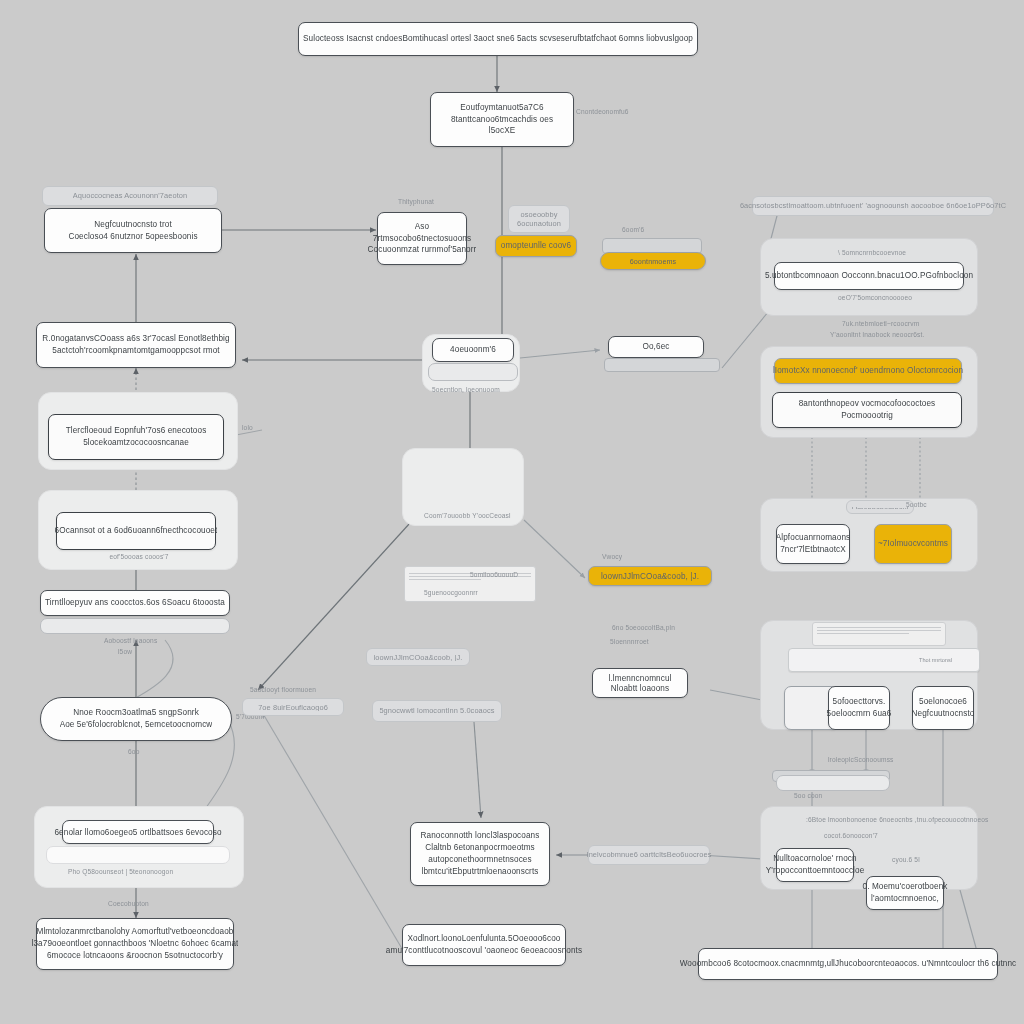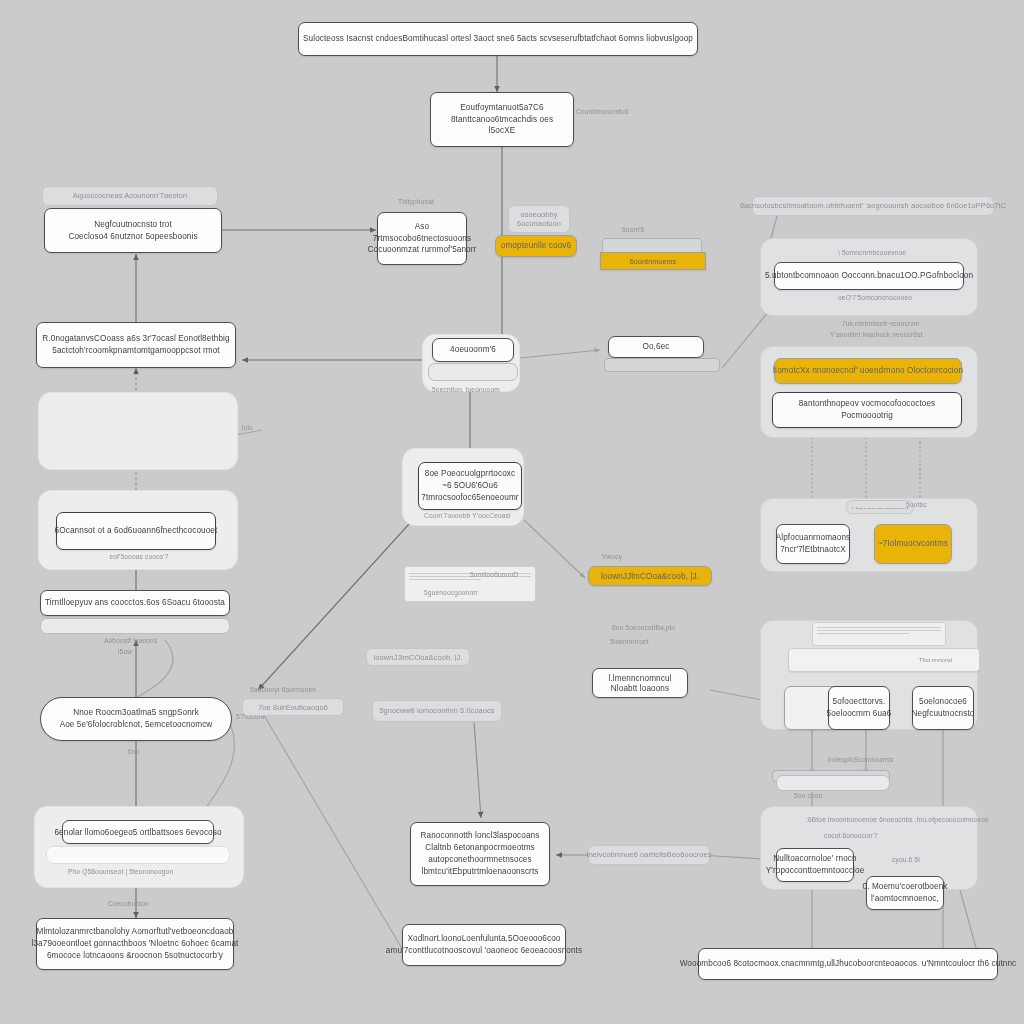--- a/index.html
+++ b/index.html
@@ -36,21 +36,21 @@
   .node.soft{border-color:#9aa0a6;color:#5e646a;background:#eab308;}
   .node.ghost{
     border:1px solid #c3c6c9;background:#dcdddf;color:#8b9096;
     box-shadow:none;font-size:7.4px;border-radius:6px;
   }
   .node.plate{
     border:1px solid #b9bcc0;background:#e9eaeb;color:#7d8287;
     box-shadow:none;
   }
   .node.dark{background:#fbfbfb;border:1.6px solid #3c4146;}
-  .node.flat{border-radius:0;align-items:center;}
+  .node.flat{border-radius:9px;align-items:center;}
   .node.bar{
     border:1px solid #aeb2b6;background:#d4d6d8;color:#73787d;
     box-shadow:none;border-radius:4px;font-size:7px;
   }
 
   
   .group{
     position:absolute;box-sizing:border-box;
     border-radius:13px;background:#e3e4e5;
     border:1px solid #d7d8da;
@@ -198,20 +198,24 @@
   <div class="node" style="left:44px;top:208px;width:178px;height:45px;">
     <span class="l">Negfcuutnocnsto trot</span>
     <span class="l">Coecloso4 6nutznor 5opeesboonis</span>
   </div>
 
   <div class="node" style="left:36px;top:322px;width:200px;height:46px;">
     <span class="l">R.0nogatanvsCOoass a6s 3r'7ocasl Eonotl8ethbig</span>
     <span class="l">5actctoh'rcoomkpnamtomtgamooppcsot rmot</span>
   </div>
 
+  <div class="node dark" style="left:48px;top:414px;width:176px;height:46px;">
+    <span class="l">Tlercfloeoud Eopnfuh'7os6 enecotoos</span>
+    <span class="l">5locekoamtzococoosncanae</span>
+  </div>
   <div class="elabel" style="left:242px;top:424px;">lolo</div>
 
   <div class="node dark" style="left:56px;top:512px;width:160px;height:38px;">
     <span class="l">6Ocannsot ot a 6od6uoann6fnecthcocouoet</span>
   </div>
   <div class="elabel" style="left:104px;top:553px;width:70px;">eof'5oooas cooos'7</div>
 
   <div class="node" style="left:40px;top:590px;width:190px;height:26px;">
     <span class="l">Tirntlloepyuv ans coocctos.6os 6Soacu 6tooosta</span>
   </div>
@@ -264,25 +268,20 @@
     <span class="l">4oeuoonm'6</span>
   </div>
   <div class="node plate" style="left:428px;top:363px;width:90px;height:18px;"></div>
   <div class="elabel" style="left:432px;top:386px;">5oecntlon,   loeonuoom</div>
 
   <div class="node" style="left:608px;top:336px;width:96px;height:22px;">
     <span class="l">Oo,6ec</span>
   </div>
   <div class="node bar" style="left:604px;top:358px;width:116px;height:14px;"></div>
 
-  <div class="node dark" style="left:418px;top:462px;width:104px;height:48px;">
-    <span class="l">8oe Poeocuolgprrtocoxc</span>
-    <span class="l">~6 5OU6'6Ou6</span>
-    <span class="l">7tmrocsoofoc65enoeoumr</span>
-  </div>
   <div class="elabel" style="left:424px;top:512px;">Coom'7ouoobb Y'oocCeoasl</div>
 
   <div class="scan" style="left:404px;top:566px;width:130px;height:34px;">
     <i style="margin-top:6px;"></i>
       <i></i>
       <i style="width:55%;"></i>
   </div>
   <div class="elabel" style="left:470px;top:571px;">5omlloo6uouuD</div>
   <div class="elabel" style="left:424px;top:589px;">5guenoocgoonnrr</div>
 

